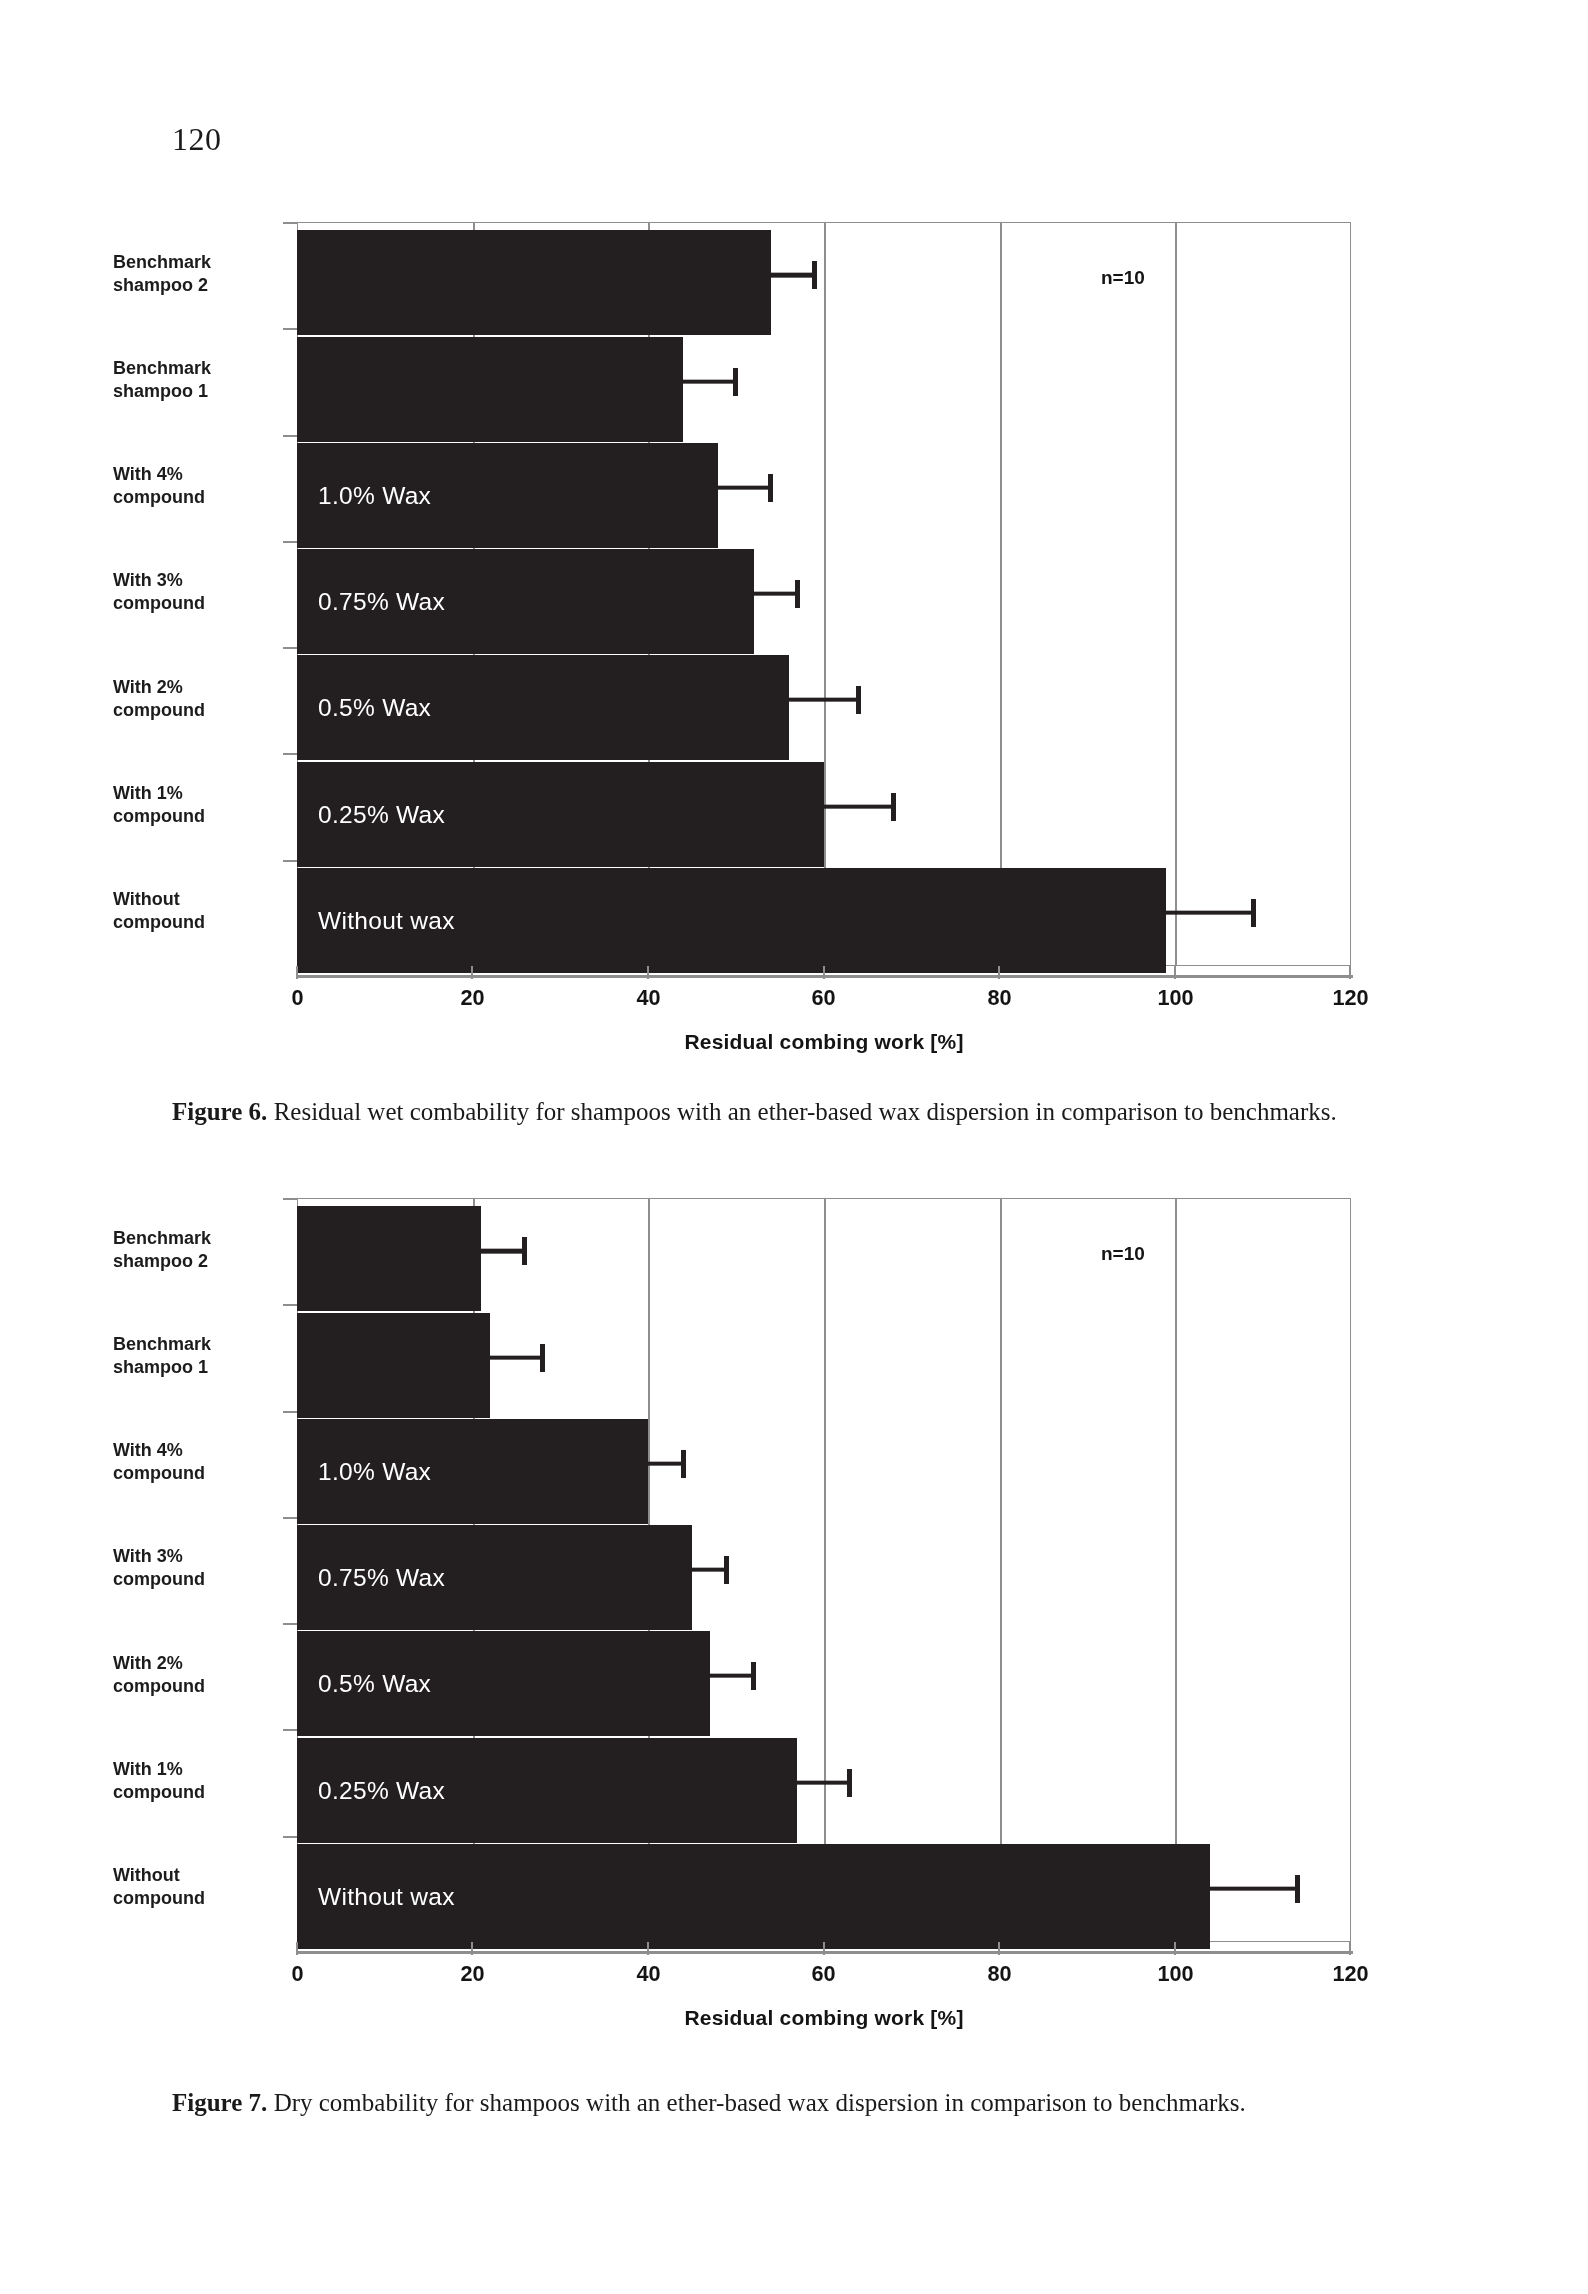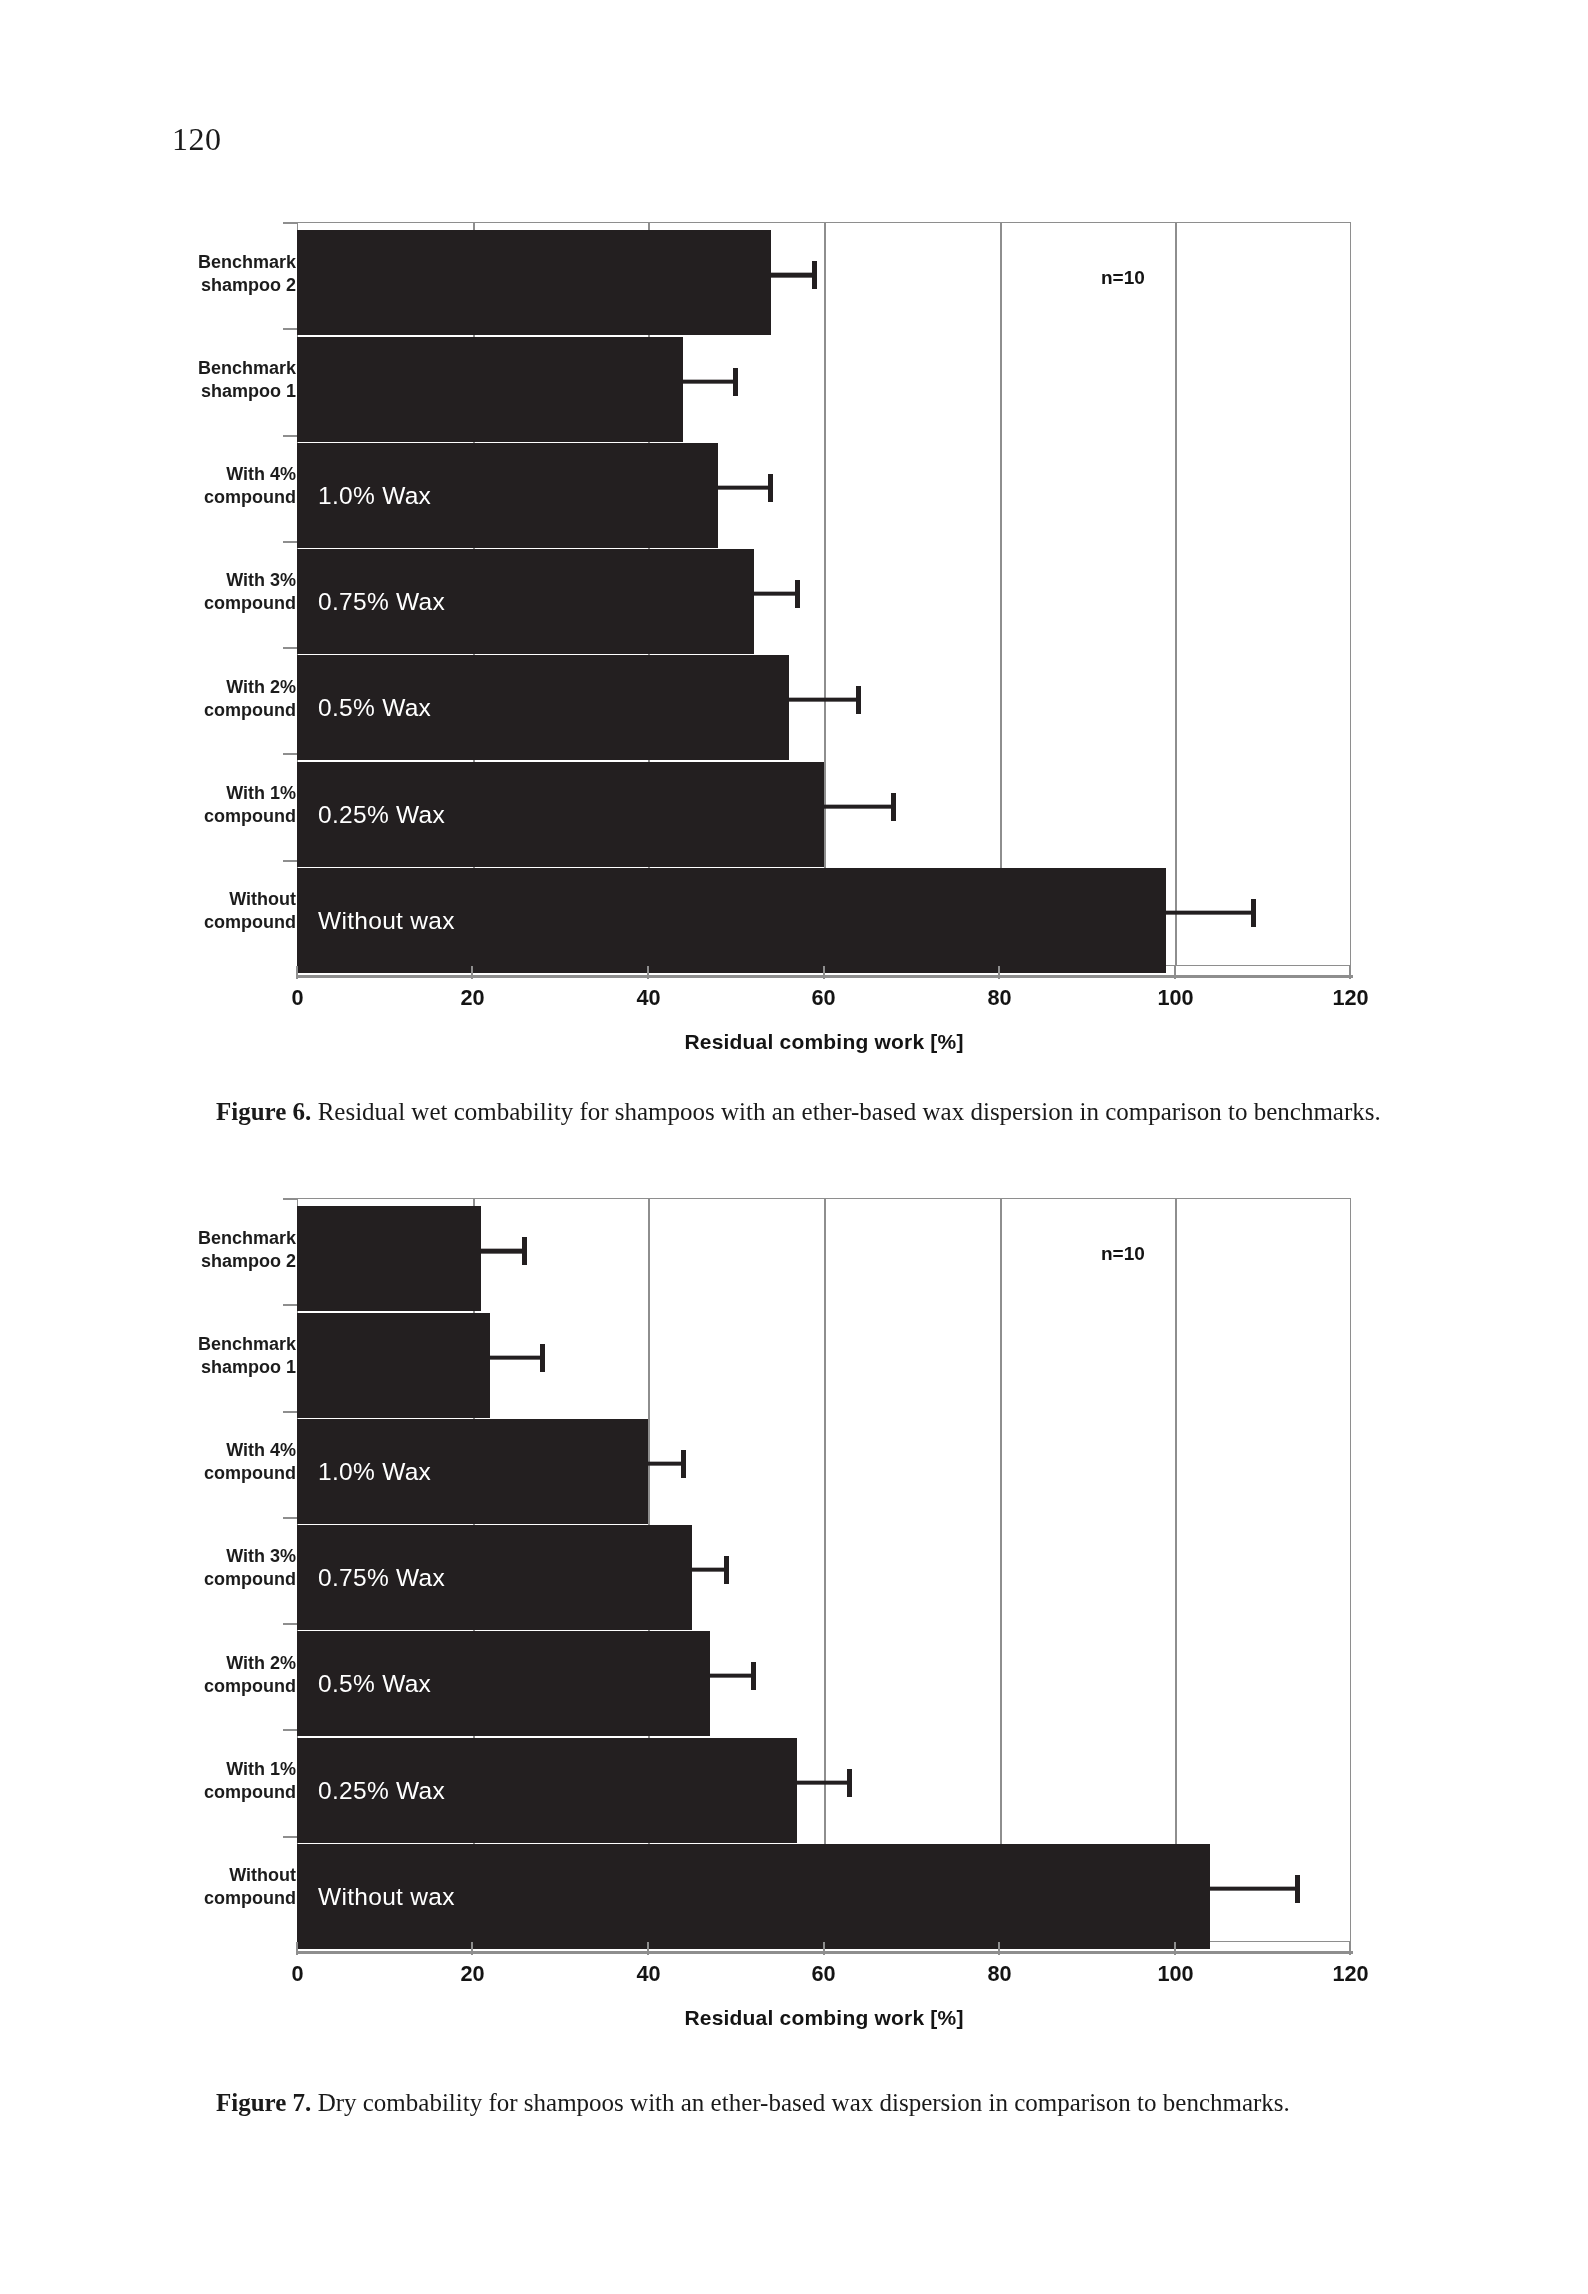--- a/index.html
+++ b/index.html
@@ -119,23 +119,23 @@
     top: 50%;
     width: 4.7px;
     height: 28px;
     background: #231f20;
     transform: translateY(-50%);
   }
 
   
   .ycat {
     position: absolute;
-    left: 127px;
+    left: 113px;
     width: 169px;
-    text-align: right;
+    text-align: left;
     font-family: "Liberation Sans", sans-serif;
     font-size: 18px;
     font-weight: bold;
     line-height: 1.28;
     color: #1c1c1c;
   }
   .ytick {
     position: absolute;
     left: 283px;
     width: 14px;
@@ -193,21 +193,20 @@
   
   .caption {
     position: absolute;
     left: 172px;
     width: 1243px;
     font-family: "Liberation Serif", serif;
     font-size: 25px;
     line-height: 1.42;
     color: #1a1a1a;
     text-align: justify;
-    margin-left: 44px;
   }
   .caption b { font-weight: bold; }
   #caption6 { top: 1094px; }
   #caption7 { top: 2085px; text-align: left; }
 </style>
 </head>
 <body>
 
 <div class="running-head">
   <div class="folio">120</div>

